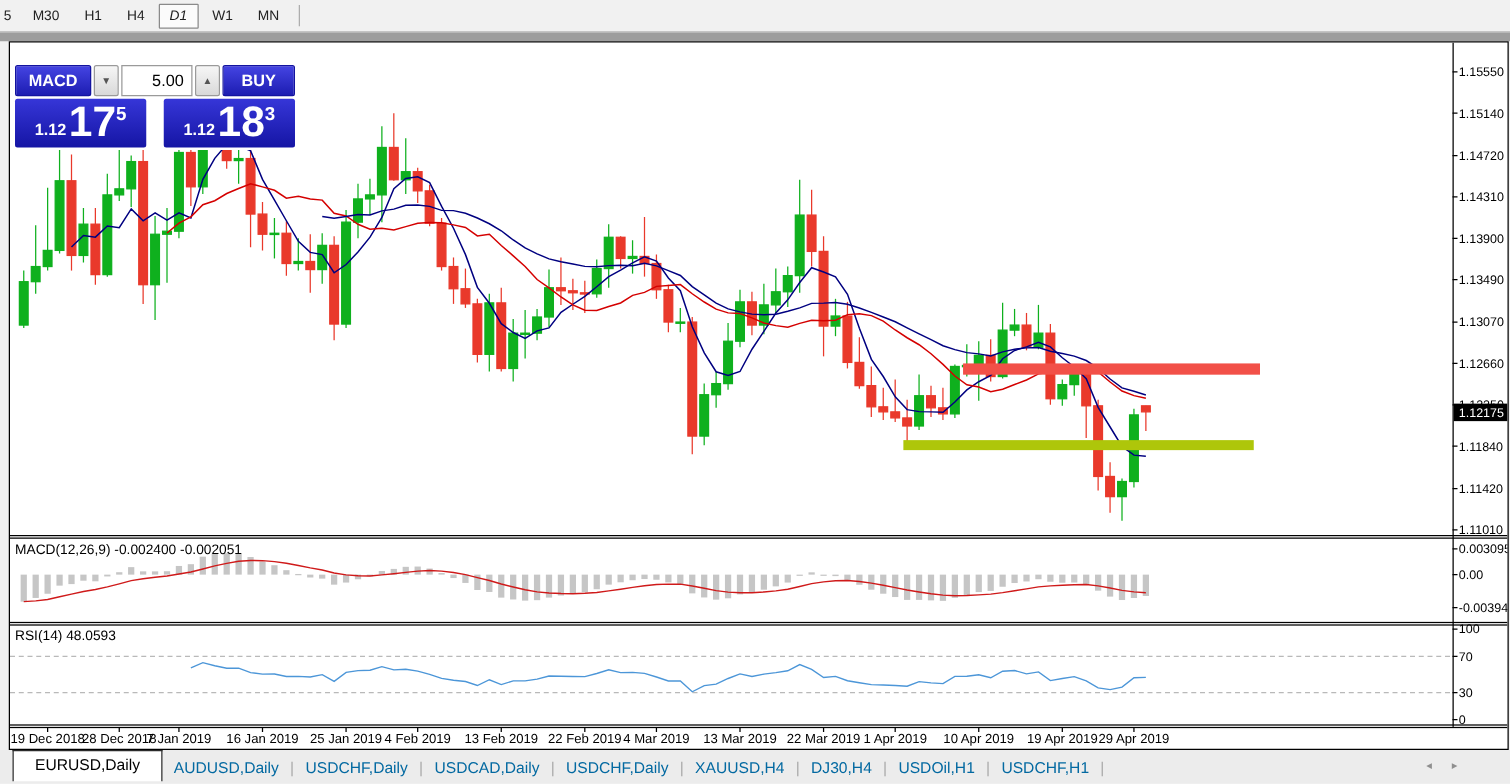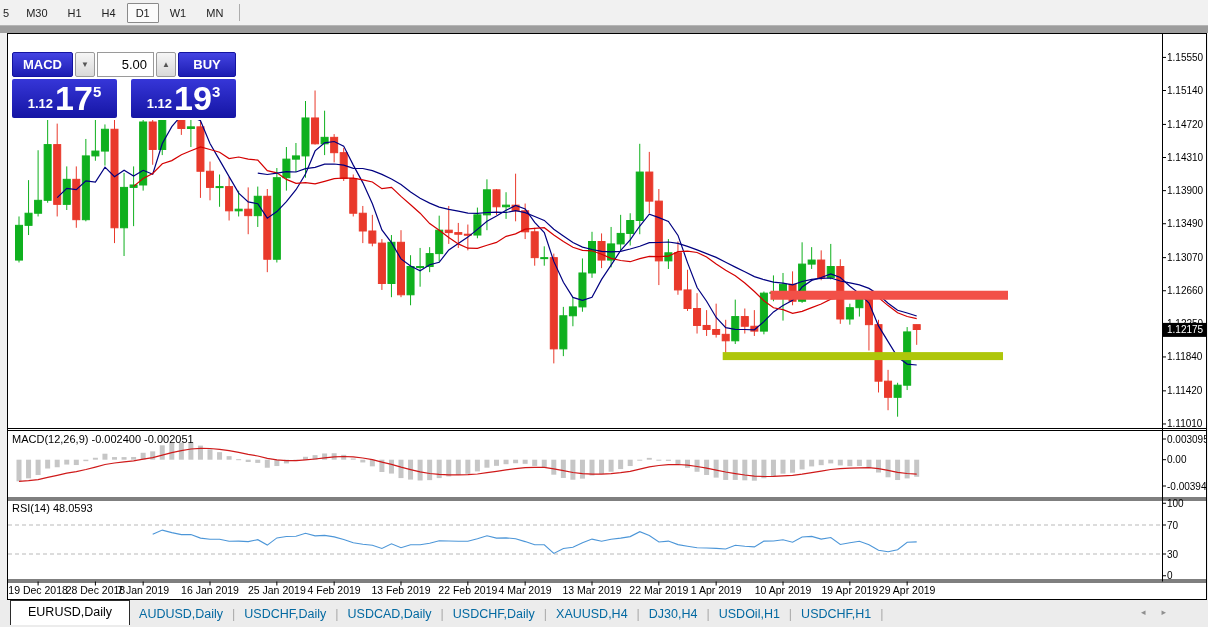--- a/index.html
+++ b/index.html
@@ -5,21 +5,21 @@
   html,body{margin:0;padding:0;}
   body{width:1208px;height:627px;position:relative;background:#f0f0f0;overflow:hidden;
        font-family:"Liberation Sans",sans-serif;-webkit-font-smoothing:antialiased;}
 
   
   #toolbar{position:absolute;left:0;top:0;width:1208px;height:25px;background:#f1f1f1;
            border-bottom:1px solid #b5b5b5;display:flex;align-items:center;}
   .tf-btn{font-size:11px;color:#222;padding:3px 8px;margin:0 1px;border:1px solid transparent;
           cursor:default;white-space:nowrap;}
   .tf-btn.first{padding-left:2px;padding-right:5px;margin-left:0;}
-  .tf-btn.active{background:#fbfbfb;border:1px solid #8a8a8a;border-radius:1px;}
+  .tf-btn.active{background:#fbfbfb;border:1px solid #8a8a8a;border-radius:1px;font-style:italic;}
   .tf-sep{width:1px;height:17px;background:#adadad;margin:0 6px;}
 
   #mdi-strip{position:absolute;left:0;top:26px;width:1208px;height:7px;background:#9d9d9d;}
 
   
   #chart-window{position:absolute;left:7px;top:33px;width:1200px;height:567px;
                 background:#fff;border:1px solid #000;box-sizing:border-box;}
   #chart-svg{position:absolute;left:0;top:0;}
 
   #chart-title{position:absolute;left:5px;top:3px;font-size:11.5px;color:#000;white-space:nowrap;}
@@ -461,21 +461,21 @@
       <div class="tp-btn tp-buy">BUY</div>
     </div>
     <div class="tp-row2">
       <div class="tp-tile">
         <span class="base">1.12</span>
         <span class="big">17</span>
         <span class="sup">5</span>
       </div>
       <div class="tp-tile">
         <span class="base">1.12</span>
-        <span class="big">19</span>
+        <span class="big">18</span>
         <span class="sup">3</span>
       </div>
     </div>
   </div>
 </div>
 
 <div id="tabbar">
   <span class="tab-active">EURUSD,Daily</span>
     <span class="tab">AUDUSD,Daily</span>
     <span class="tab-sep">|</span>

